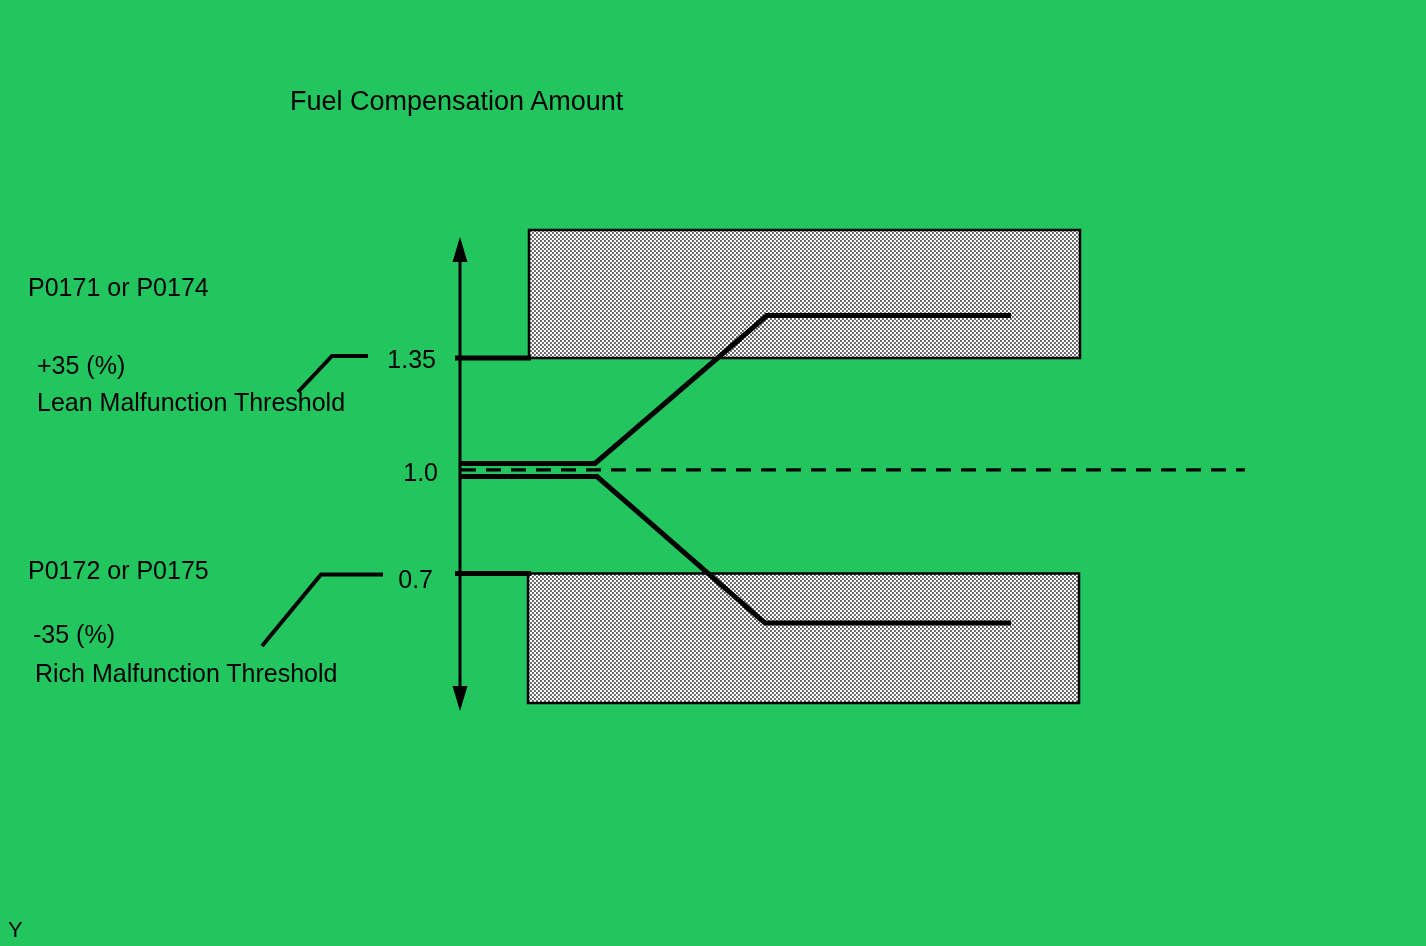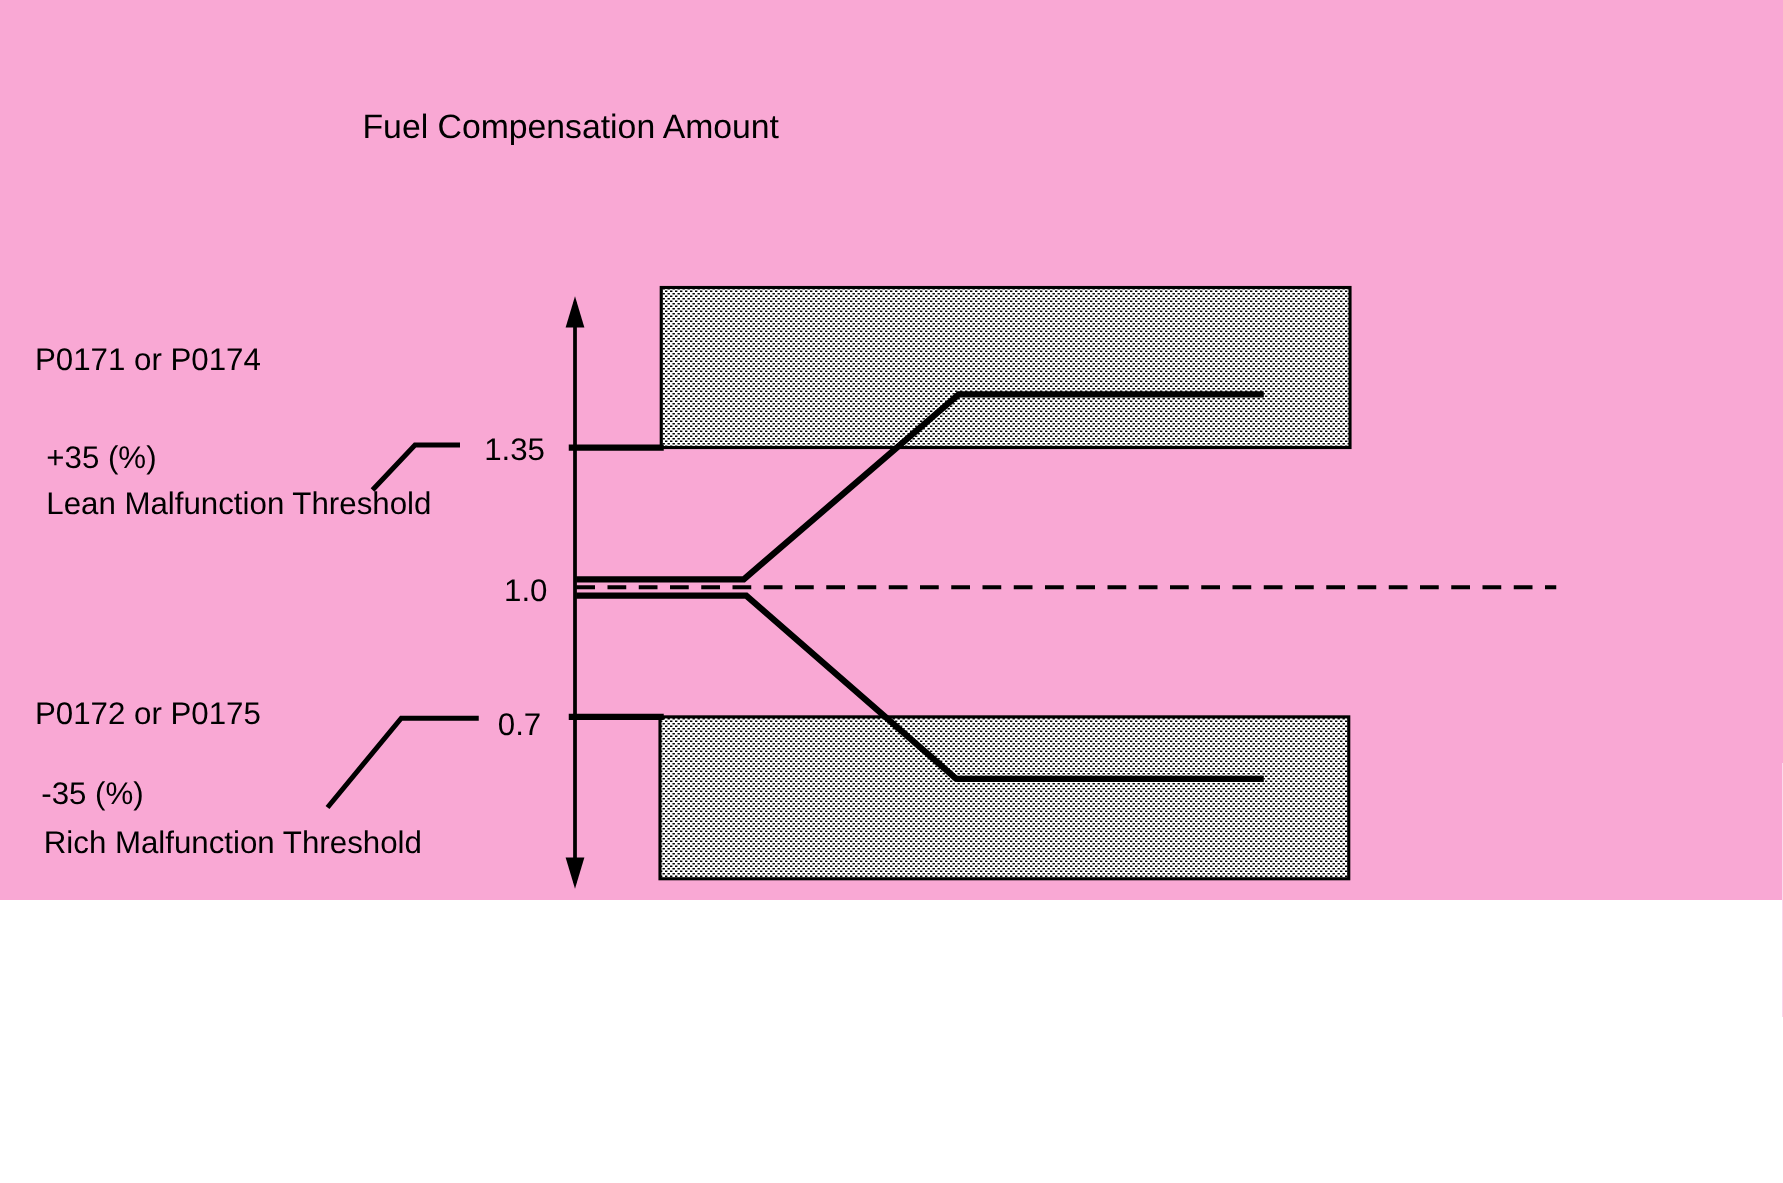--- a/index.html
+++ b/index.html
@@ -4,22 +4,22 @@
 <style>
   html, body {
     margin: 0;
     padding: 0;
     background: #ffffff;
     font-family: "Liberation Sans", sans-serif;
   }
   .page {
     position: relative;
     width: 1426px;
-    height: 720px;
-    background: #f9a8d4;
+    height: 946px;
+    background: #22c55e;
     overflow: hidden;
   }
   svg text {
     fill: #000000;
     font-family: "Liberation Sans", sans-serif;
   }
   .lbl { font-size: 25px; }
   .ttl { font-size: 27px; }
   .tick { font-size: 25px; }
   .corner { font-size: 22px; }

